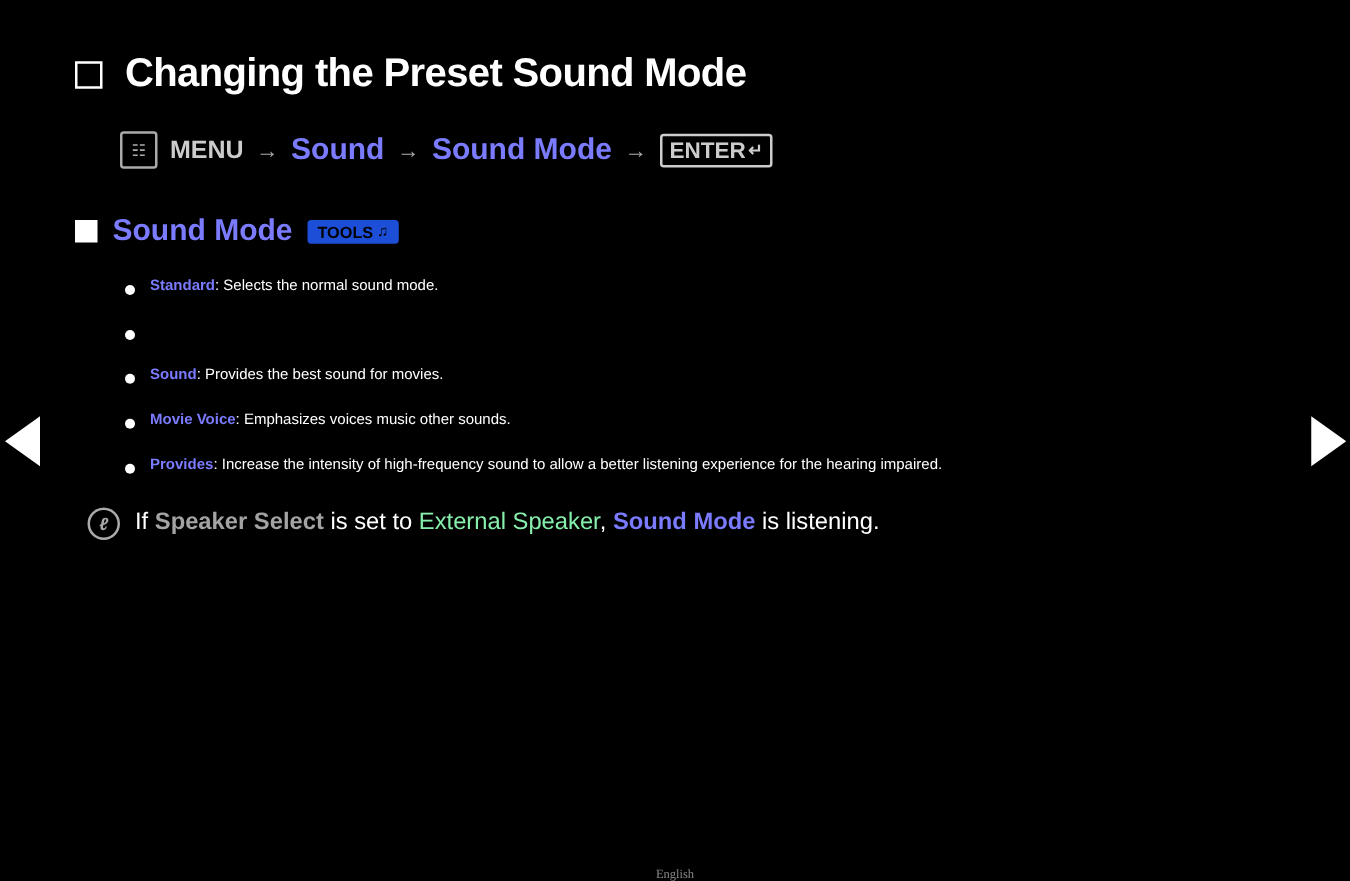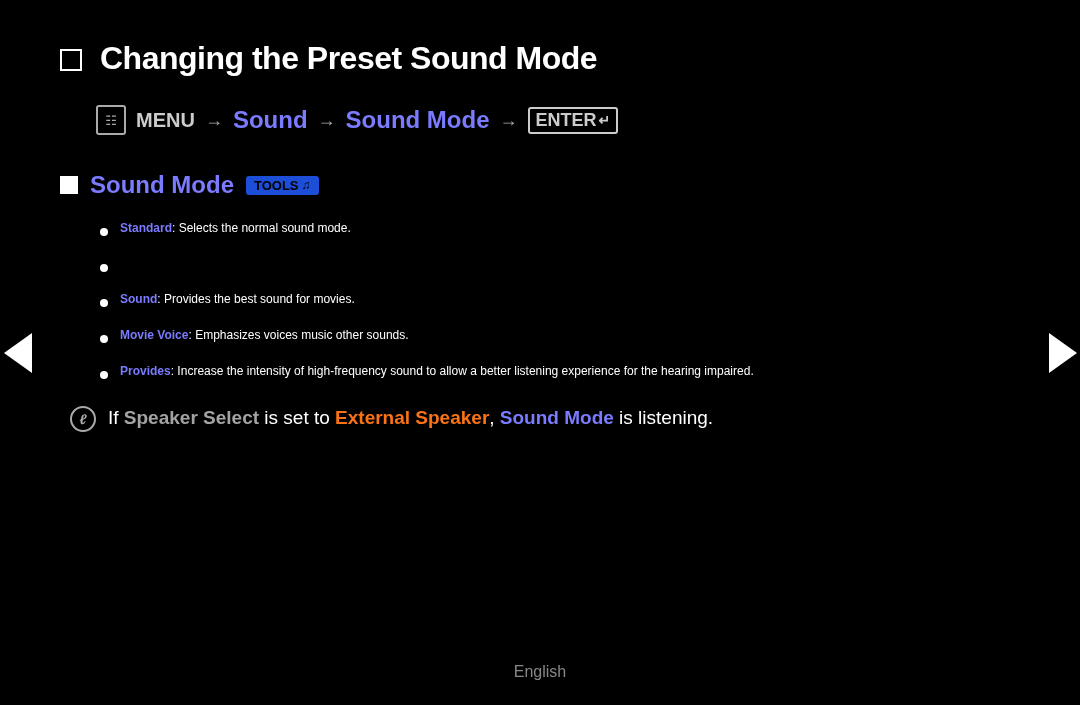--- a/index.html
+++ b/index.html
@@ -232,25 +232,26 @@
     .arrow-triangle-right {
       width: 0;
       height: 0;
       border-top: 20px solid transparent;
       border-bottom: 20px solid transparent;
       border-left: 28px solid #ffffff;
     }
 
     .footer {
       position: absolute;
-      bottom: 24px;
+      bottom: 0;
       left: 50%;
       transform: translateX(-50%);
-      font-size: 16px;
+      font-size: 10px;
       color: #888888;
+      font-family: Liberation Serif, serif;
     }
   </style>
 </head>
 <body>
 
 <div class="main-content">
 
   <div class="page-title">
     <span class="checkbox-icon"></span>
     <h1>Changing the Preset Sound Mode</h1>
@@ -305,21 +306,21 @@
       <span class="bullet-dot"></span>
       <span>
         <span class="item-label">Provides</span><span>: Increase the intensity of high-frequency sound to allow a better listening experience for the hearing impaired.</span>
       </span>
     </li>
   </ul>
 
   <div class="note-section">
     <span class="note-icon">ℓ</span>
     <span>
-      <span>If </span><span style="color:#a3a3a3; font-weight:700;">Speaker Select</span><span> is set to </span><span style="color:#f97316; font-weight:700;">External Speaker</span><span>, </span><span style="color:#7b7bff; font-weight:700;">Sound Mode</span><span> is listening.</span>
+      <span>If </span><span style="color:#a3a3a3; font-weight:700;">Speaker Select</span><span> is set to </span><span style="color:#86efac; font-weight:400;">External Speaker</span><span>, </span><span style="color:#7b7bff; font-weight:700;">Sound Mode</span><span> is listening.</span>
     </span>
   </div>
 
 </div>
 
 <div class="nav-arrow-left">
   <div class="arrow-triangle-left"></div>
 </div>
 
 <div class="nav-arrow-right">

